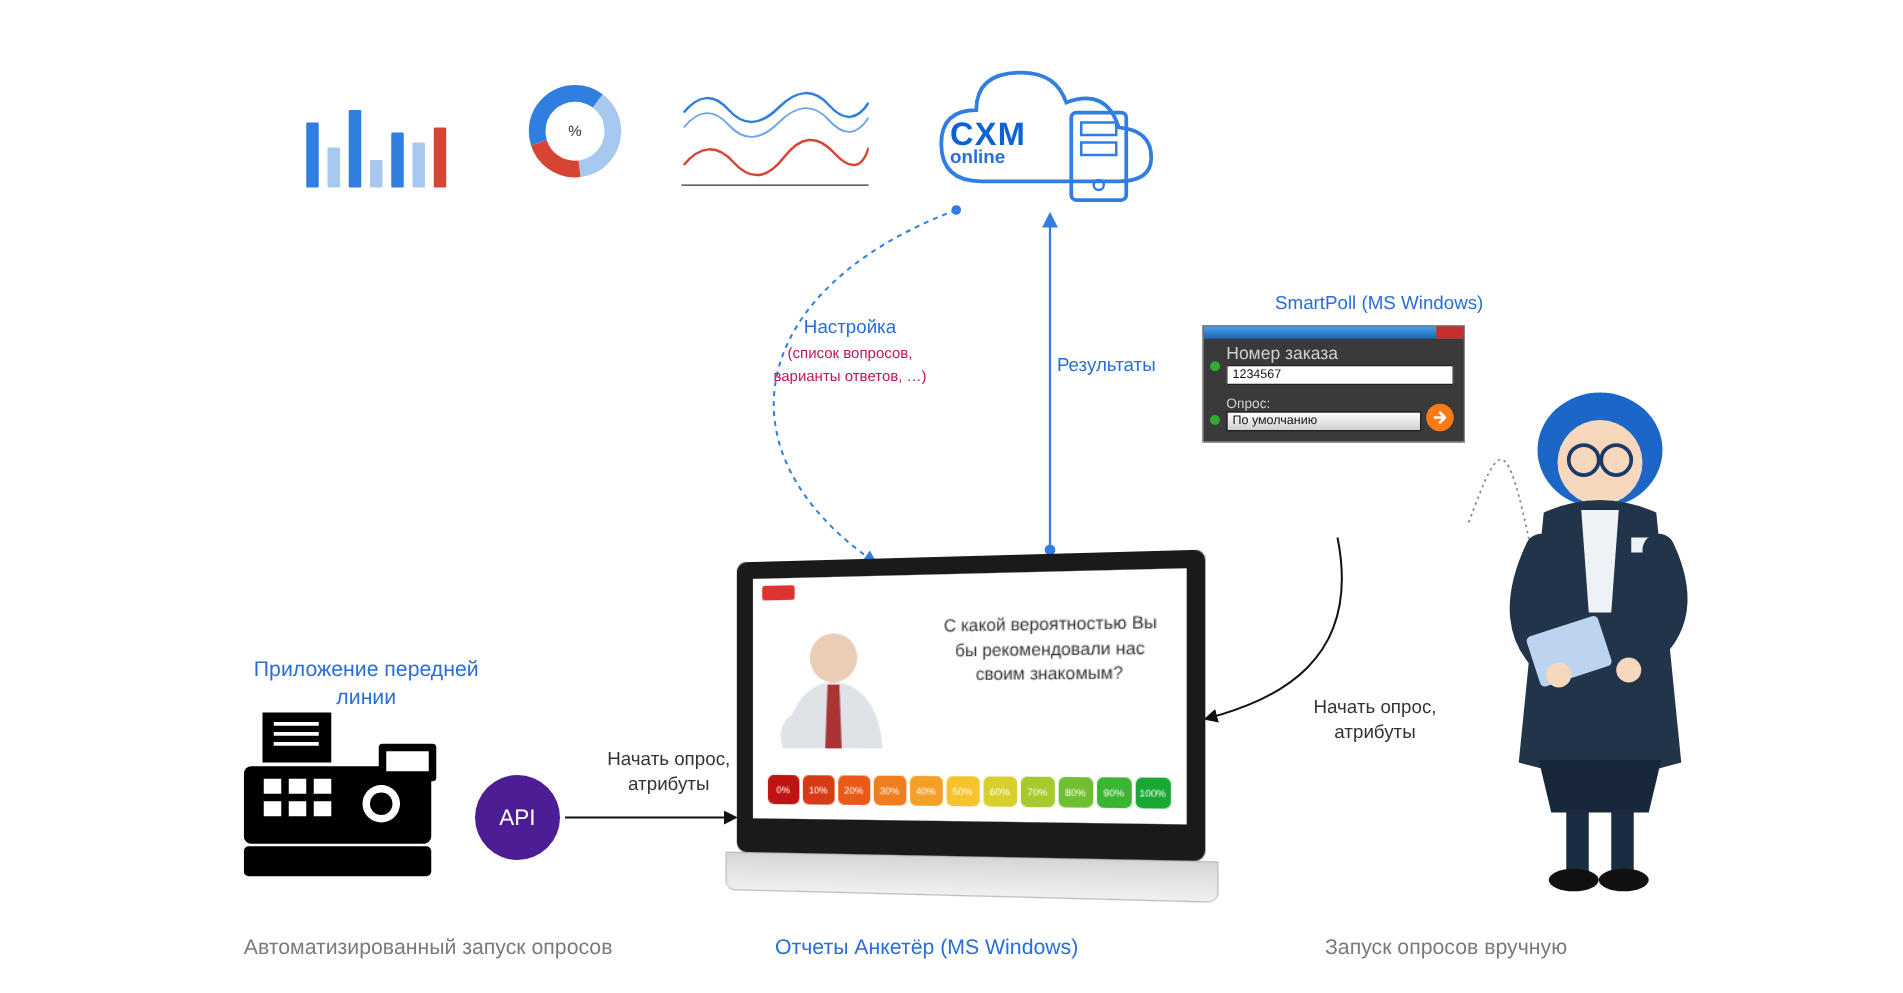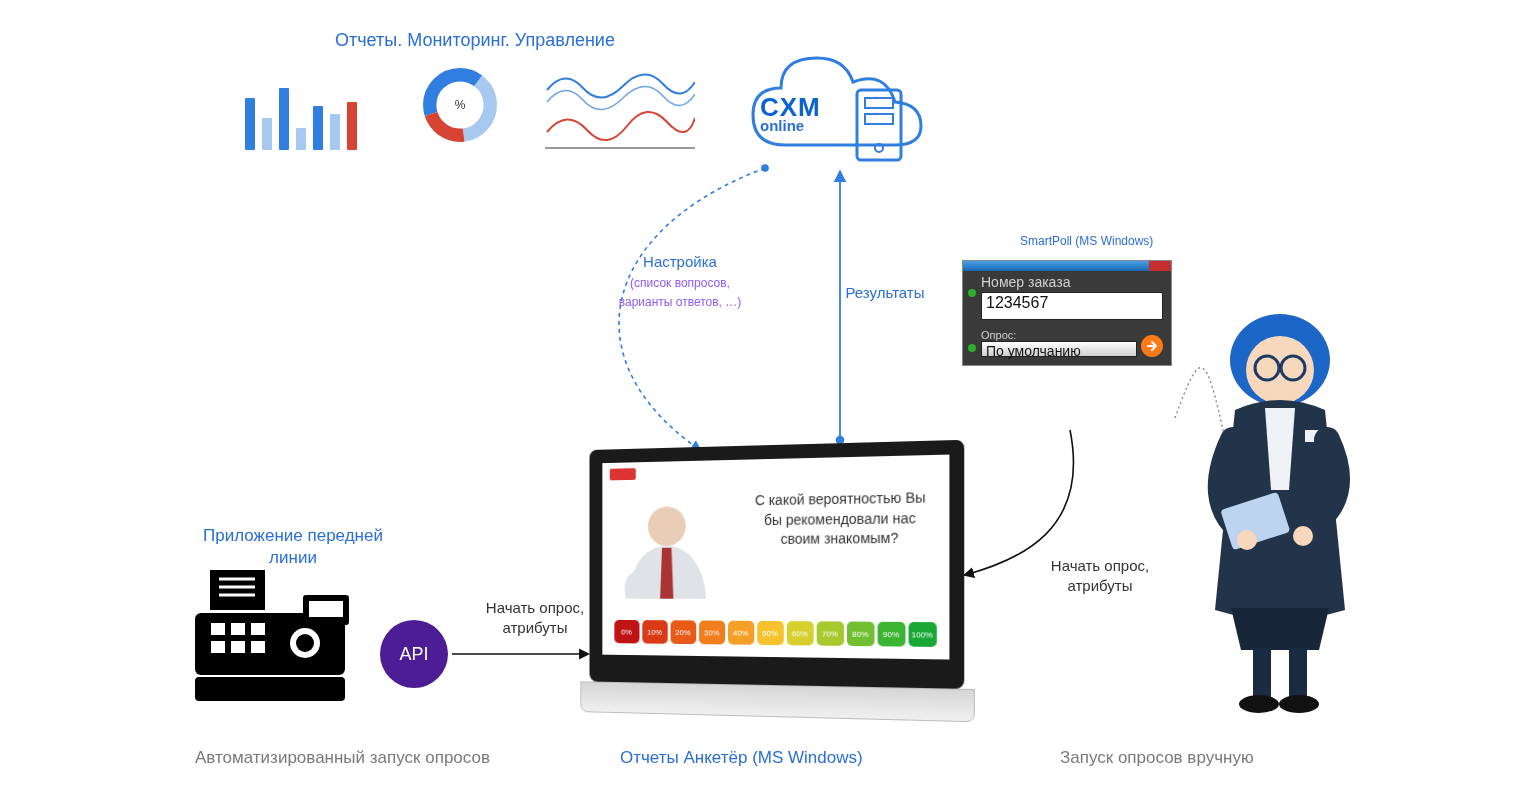--- a/index.html
+++ b/index.html
@@ -15,21 +15,21 @@
   .wave { position: absolute; left: 545px; top: 60px; width: 150px; height: 90px; }
 
   
   .cloud { position: absolute; left: 745px; top: 40px; width: 180px; height: 130px; }
   .cloud-label { position: absolute; left: 760px; top: 92px; font-weight: 700; }
   .cloud-label .cxm { color:#0a62d4; font-size:26px; letter-spacing:1px; }
   .cloud-label .online { color:#2a6fd6; font-size:15px; font-weight:700; display:block; margin-top:-6px; }
 
   
   .link-label { position: absolute; color:#2a6fd6; text-align:center; line-height:1.3; font-size:15px;}
-  .link-label .sub { color:#8b5cf6; font-size:12px;}
+  .link-label .sub { color:#be185d; font-size:12px;}
   .lbl-setup { left: 595px; top: 252px; width: 170px; }
   .lbl-results { left: 830px; top: 283px; width:110px; }
   .lbl-start-left { left: 465px; top: 598px; width:140px; color:#333;}
   .lbl-start-right { left: 1020px; top: 556px; width:160px; color:#333;}
 
   
   .frontline-title { position:absolute; left:178px; top:525px; width:230px; color:#2a6fd6; text-align:center; font-size:17px; line-height:1.3;}
   .pos-icon { position:absolute; left:195px; top:565px; width:170px; height:140px; }
   .api-badge { position:absolute; left:380px; top:620px; width:68px; height:68px; border-radius:50%; background:#4c1d95; color:#fff; display:flex; align-items:center; justify-content:center; font-weight:400; font-size:18px;}
   .auto-caption { position:absolute; left:195px; top:748px; color:#7a7a7a; font-size:17px;}
@@ -38,46 +38,45 @@
   .monitor { position:absolute; left:580px; top:445px; width:380px; height:280px; transform:perspective(900px) rotateY(-10deg);}
   .monitor-frame { width:100%; height:240px; border:14px solid #1a1a1a; border-bottom-width:28px; border-radius:8px; background:#fff; position:relative;}
   .monitor-stand { width:400px; height:32px; background:linear-gradient(#d6d6d6,#f0f0f0); margin:0 -10px 0 -10px; border-radius:0 0 8px 8px; border:1px solid #bcbcbc;}
   .question { position:absolute; right:12px; top:32px; width:190px; color:#333; font-size:14px; text-align:center; line-height:1.4; font-weight:500;}
   .person-placeholder { position:absolute; left:14px; top:30px; width:110px; height:110px;}
   .btn-row { position:absolute; left:0; right:0; bottom:12px; display:flex; justify-content:center; gap:3px; padding:0 8px;}
   .pct-btn { width:27px; height:24px; border-radius:5px; color:#fff; font-size:8px; display:flex; align-items:center; justify-content:center;}
   .center-caption { position:absolute; left:620px; top:748px; color:#2a6fd6; font-size:17px;}
 
   
-  .sp-title { position:absolute; left:1020px; top:234px; color:#2a6fd6; font-size:12px;}
+  .sp-title { position:absolute; left:1020px; top:234px; color:#2a6fd6; font-size:15px;}
   .sp-win { position:absolute; left:962px; top:260px; width:210px; background:#3a3a3a; border:1px solid #888; font-size:11px; color:#d0d0d0;}
   .sp-titlebar { height:10px; background:linear-gradient(#4aa0e6,#1968b3); position:relative;}
   .sp-titlebar::after{content:""; position:absolute; right:0; top:0; width:22px; height:10px; background:#c62f2f;}
   .sp-row { padding:3px 8px 6px 18px; position:relative;}
   .sp-row::before{content:""; position:absolute; left:5px; top:18px; width:8px; height:8px; border-radius:50%; background:#2eae2e;}
   .sp-row label{display:block; margin-bottom:2px; font-size:14px;}
-  .sp-input { width:100%; height:28px; background:#fff; color:#111; font-size:16px; padding:1px 4px; border:1px solid #222;}
+  .sp-input { width:100%; height:16px; background:#fff; color:#111; font-size:10px; padding:1px 4px; border:1px solid #222;}
   .sp-last { display:flex; align-items:flex-end; gap:4px; padding:3px 8px 8px 18px; position:relative;}
   .sp-last::before{content:""; position:absolute; left:5px; top:18px; width:8px; height:8px; border-radius:50%; background:#2eae2e;}
   .sp-last .col{flex:1;}
-  .sp-grad { height:16px; background:linear-gradient(#fff,#cfcfcf); border:1px solid #222; color:#111; font-size:14px; padding:1px 4px;}
+  .sp-grad { height:16px; background:linear-gradient(#fff,#cfcfcf); border:1px solid #222; color:#111; font-size:10px; padding:1px 4px;}
   .sp-go { width:22px; height:22px; border-radius:50%; background:#ff7a14; display:flex; align-items:center; justify-content:center; color:#fff; font-size:12px;}
 
   
   .clerk { position:absolute; left:1185px; top:290px; width:190px; height:430px;}
   .manual-caption { position:absolute; left:1060px; top:748px; color:#7a7a7a; font-size:17px;}
 
   
   svg.arrows { position:absolute; inset:0; width:1522px; height:794px; pointer-events:none;}
 </style>
 </head>
 <body>
 <div class="canvas">
 
-<div class="top-title">Отчеты. Мониторинг. Управление</div>
 
 <div class="bar-chart">
   <div class="bar" style="height:65%; background:#2f7ee0"></div>
   <div class="bar" style="height:40%; background:#a8c9ef"></div>
   <div class="bar" style="height:78%; background:#2f7ee0"></div>
   <div class="bar" style="height:28%; background:#a8c9ef"></div>
   <div class="bar" style="height:55%; background:#2f7ee0"></div>
   <div class="bar" style="height:45%; background:#a8c9ef"></div>
   <div class="bar" style="height:60%; background:#d64533"></div>
 </div>

